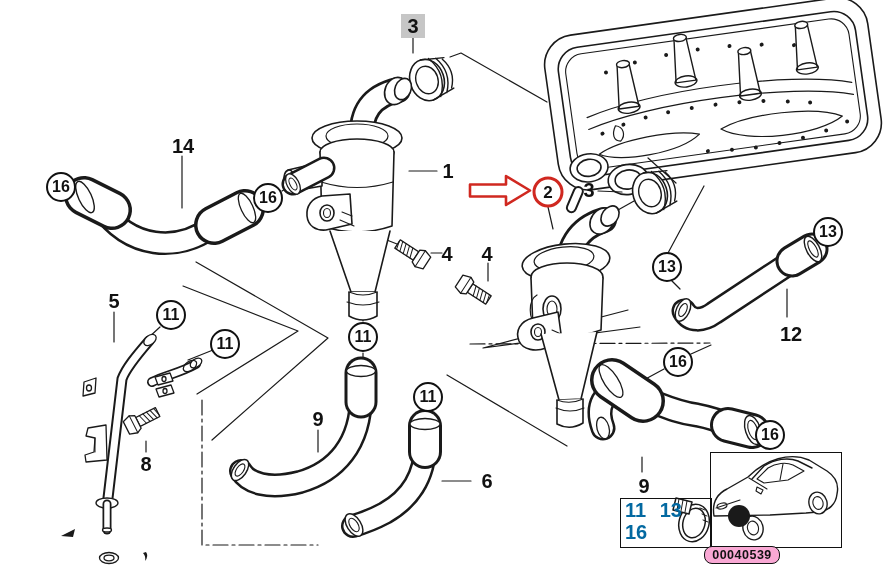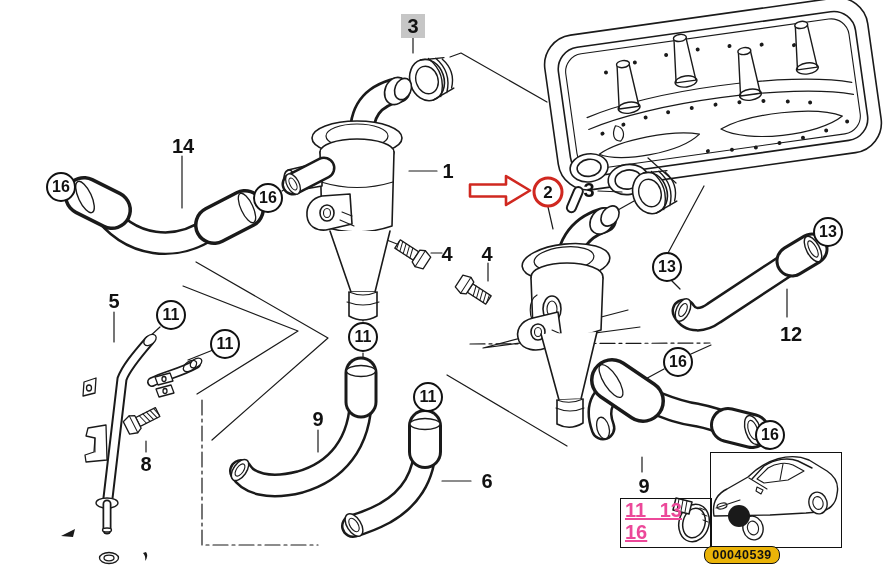--- a/index.html
+++ b/index.html
@@ -11,23 +11,23 @@
   .ccircle{position:absolute;width:26px;height:26px;border:2.4px solid #111;border-radius:50%;
            background:#fff;transform:translate(-50%,-50%);display:flex;align-items:center;
            justify-content:center;font-weight:bold;font-size:16px;color:#111;z-index:3;}
   .hl-box{position:absolute;width:24px;height:24px;background:#c6c6c6;transform:translate(-50%,-50%);
           display:flex;align-items:center;justify-content:center;font-weight:bold;font-size:20px;
           color:#111;z-index:3;}
   .sel-circle{position:absolute;width:25px;height:25px;border:3.2px solid #d02820;border-radius:50%;
           background:#fff;transform:translate(-50%,-50%);display:flex;align-items:center;
           justify-content:center;font-weight:bold;font-size:17px;color:#111;z-index:3;}
   .boxframe{position:absolute;border:1.6px solid #111;background:transparent;z-index:2;}
-  .legend-row{position:absolute;font-weight:bold;font-size:20px;color:#ec4899;word-spacing:8px;z-index:3;text-decoration:underline;}
+  .legend-row{position:absolute;font-weight:bold;font-size:20px;color:#0369a1;word-spacing:8px;z-index:3;}
   .code-badge{position:absolute;left:704px;top:546px;width:74px;height:16px;border:1.8px solid #111;
-          border-radius:8px;background:#eab308;display:flex;align-items:center;justify-content:center;
+          border-radius:8px;background:#f9a8d4;display:flex;align-items:center;justify-content:center;
           font-weight:bold;font-size:12.5px;letter-spacing:.5px;color:#111;z-index:3;}
   .hb{fill:none;stroke:#1a1a1a;}
   .hw{fill:none;stroke:#fff;}
 </style>
 </head>
 <body>
 
 <div id="stage">
 
 <svg id="lineart" width="890" height="565" viewBox="0 0 890 565">

